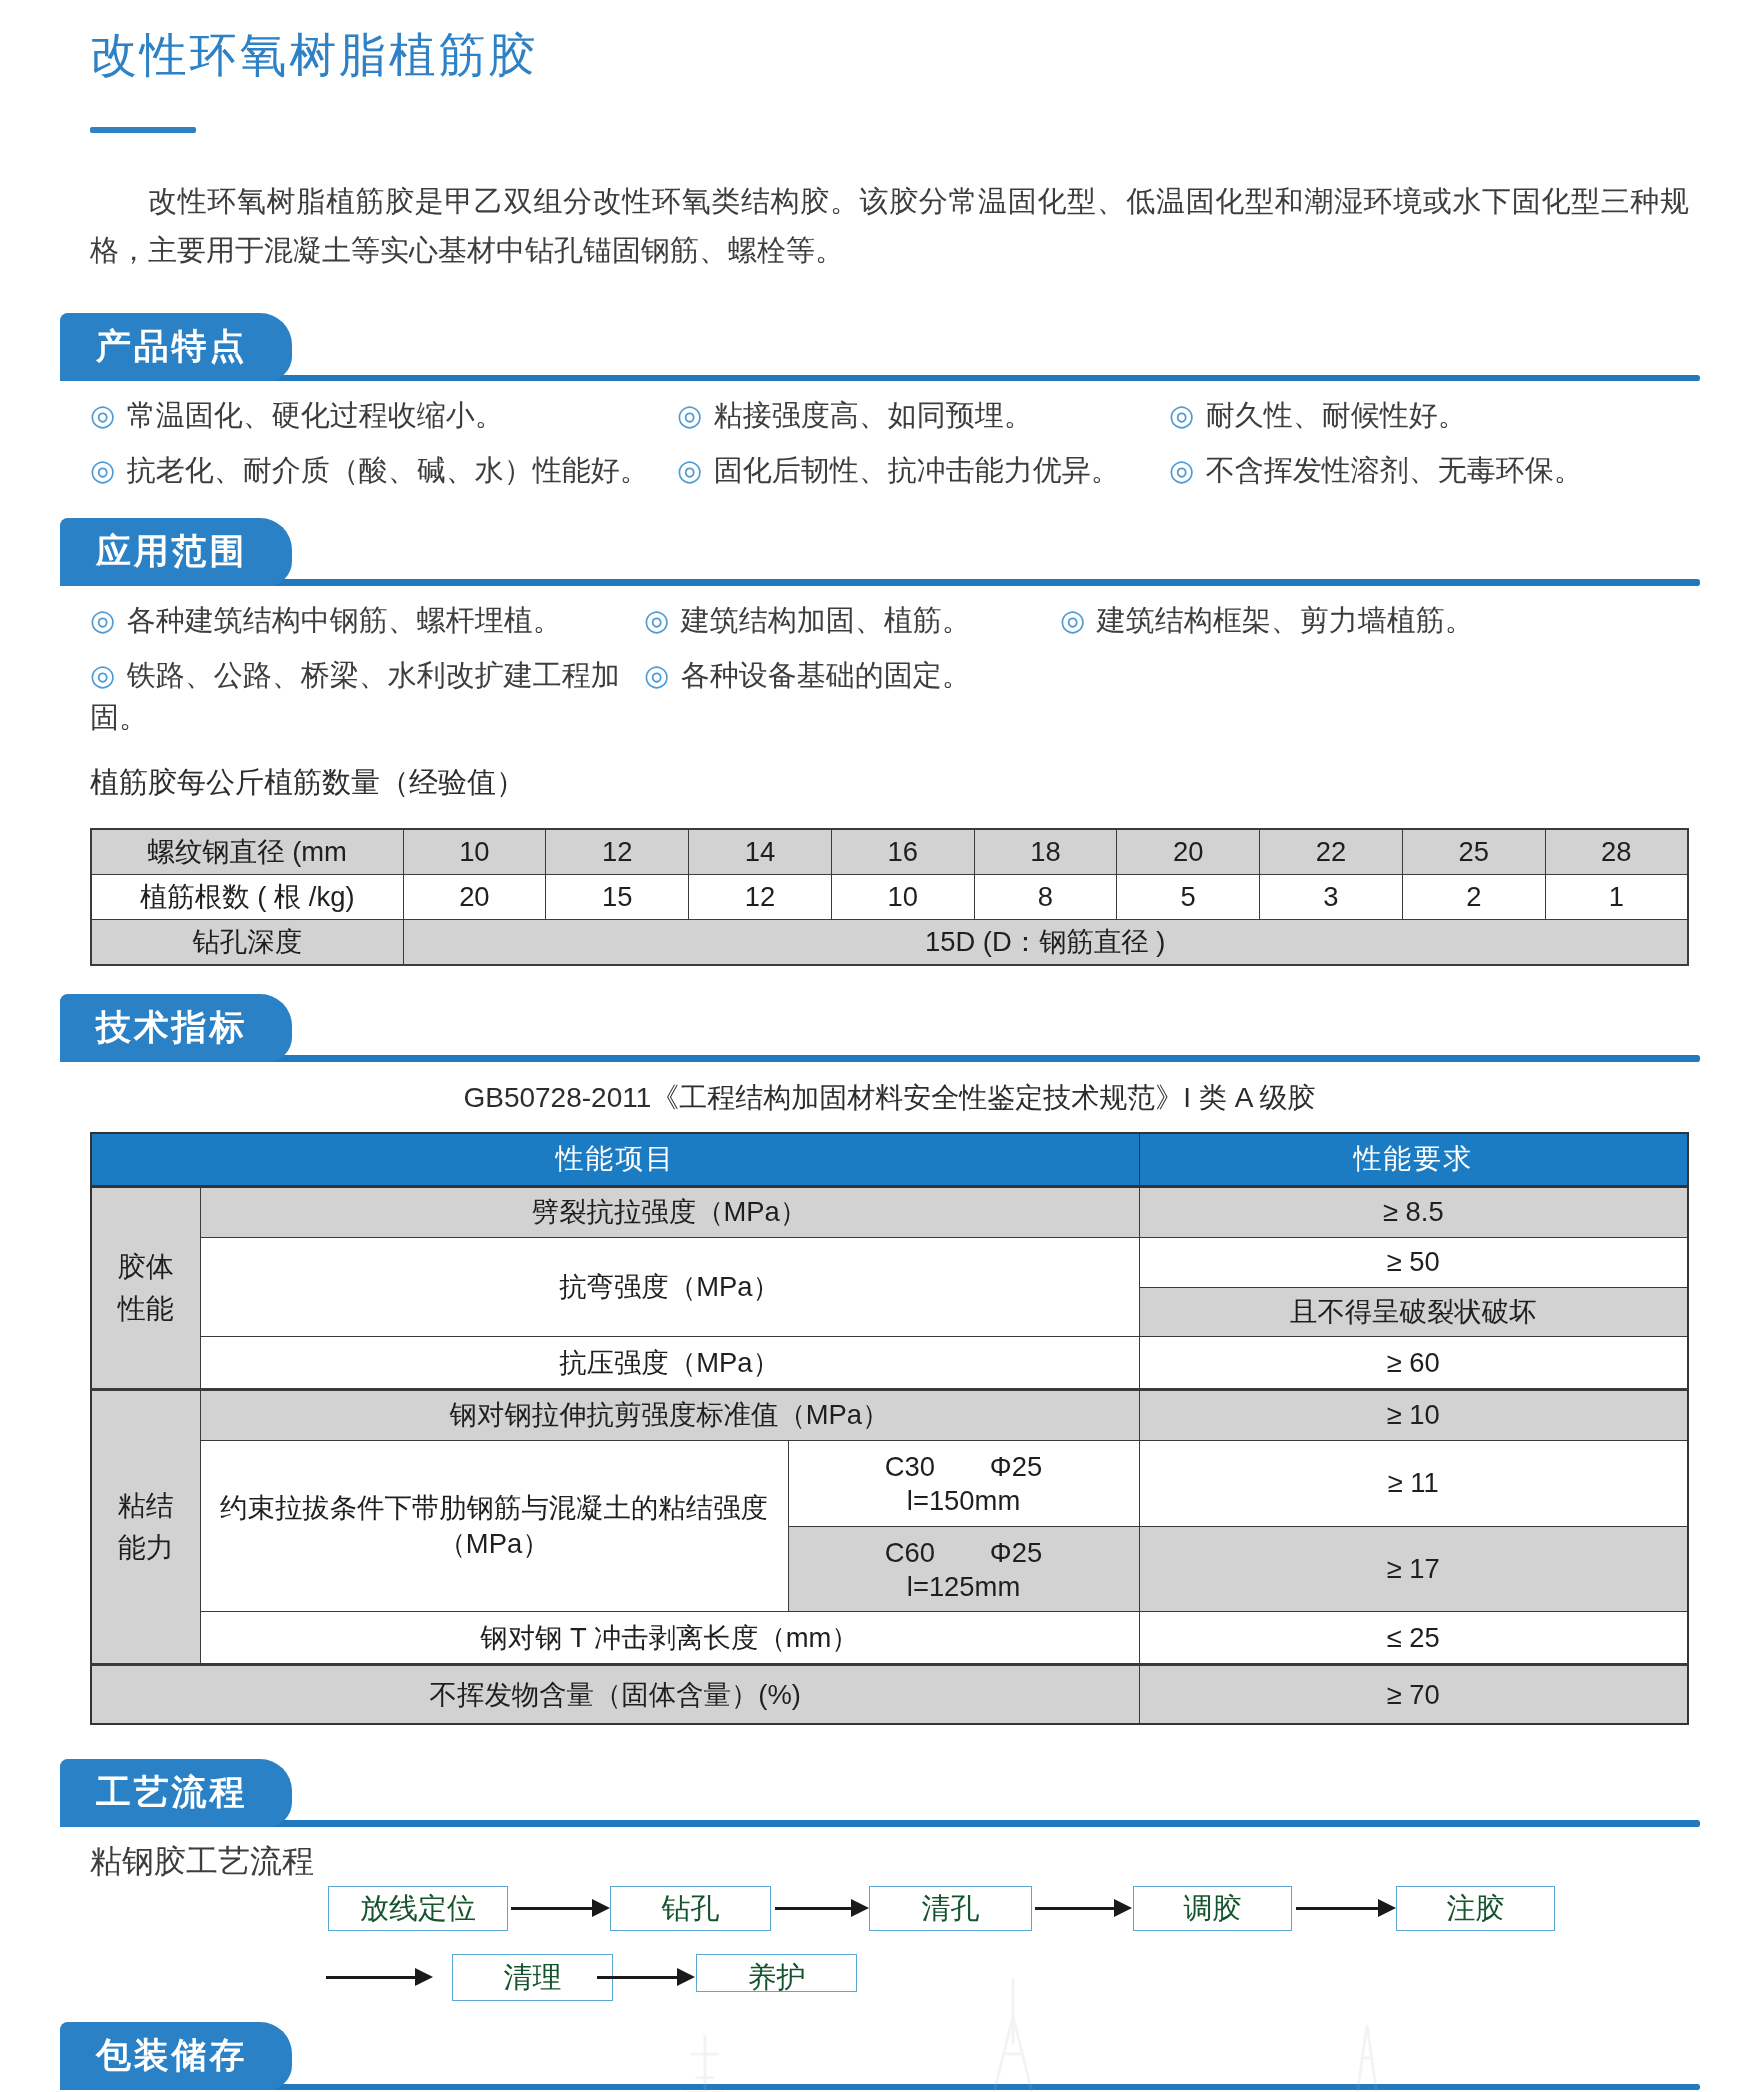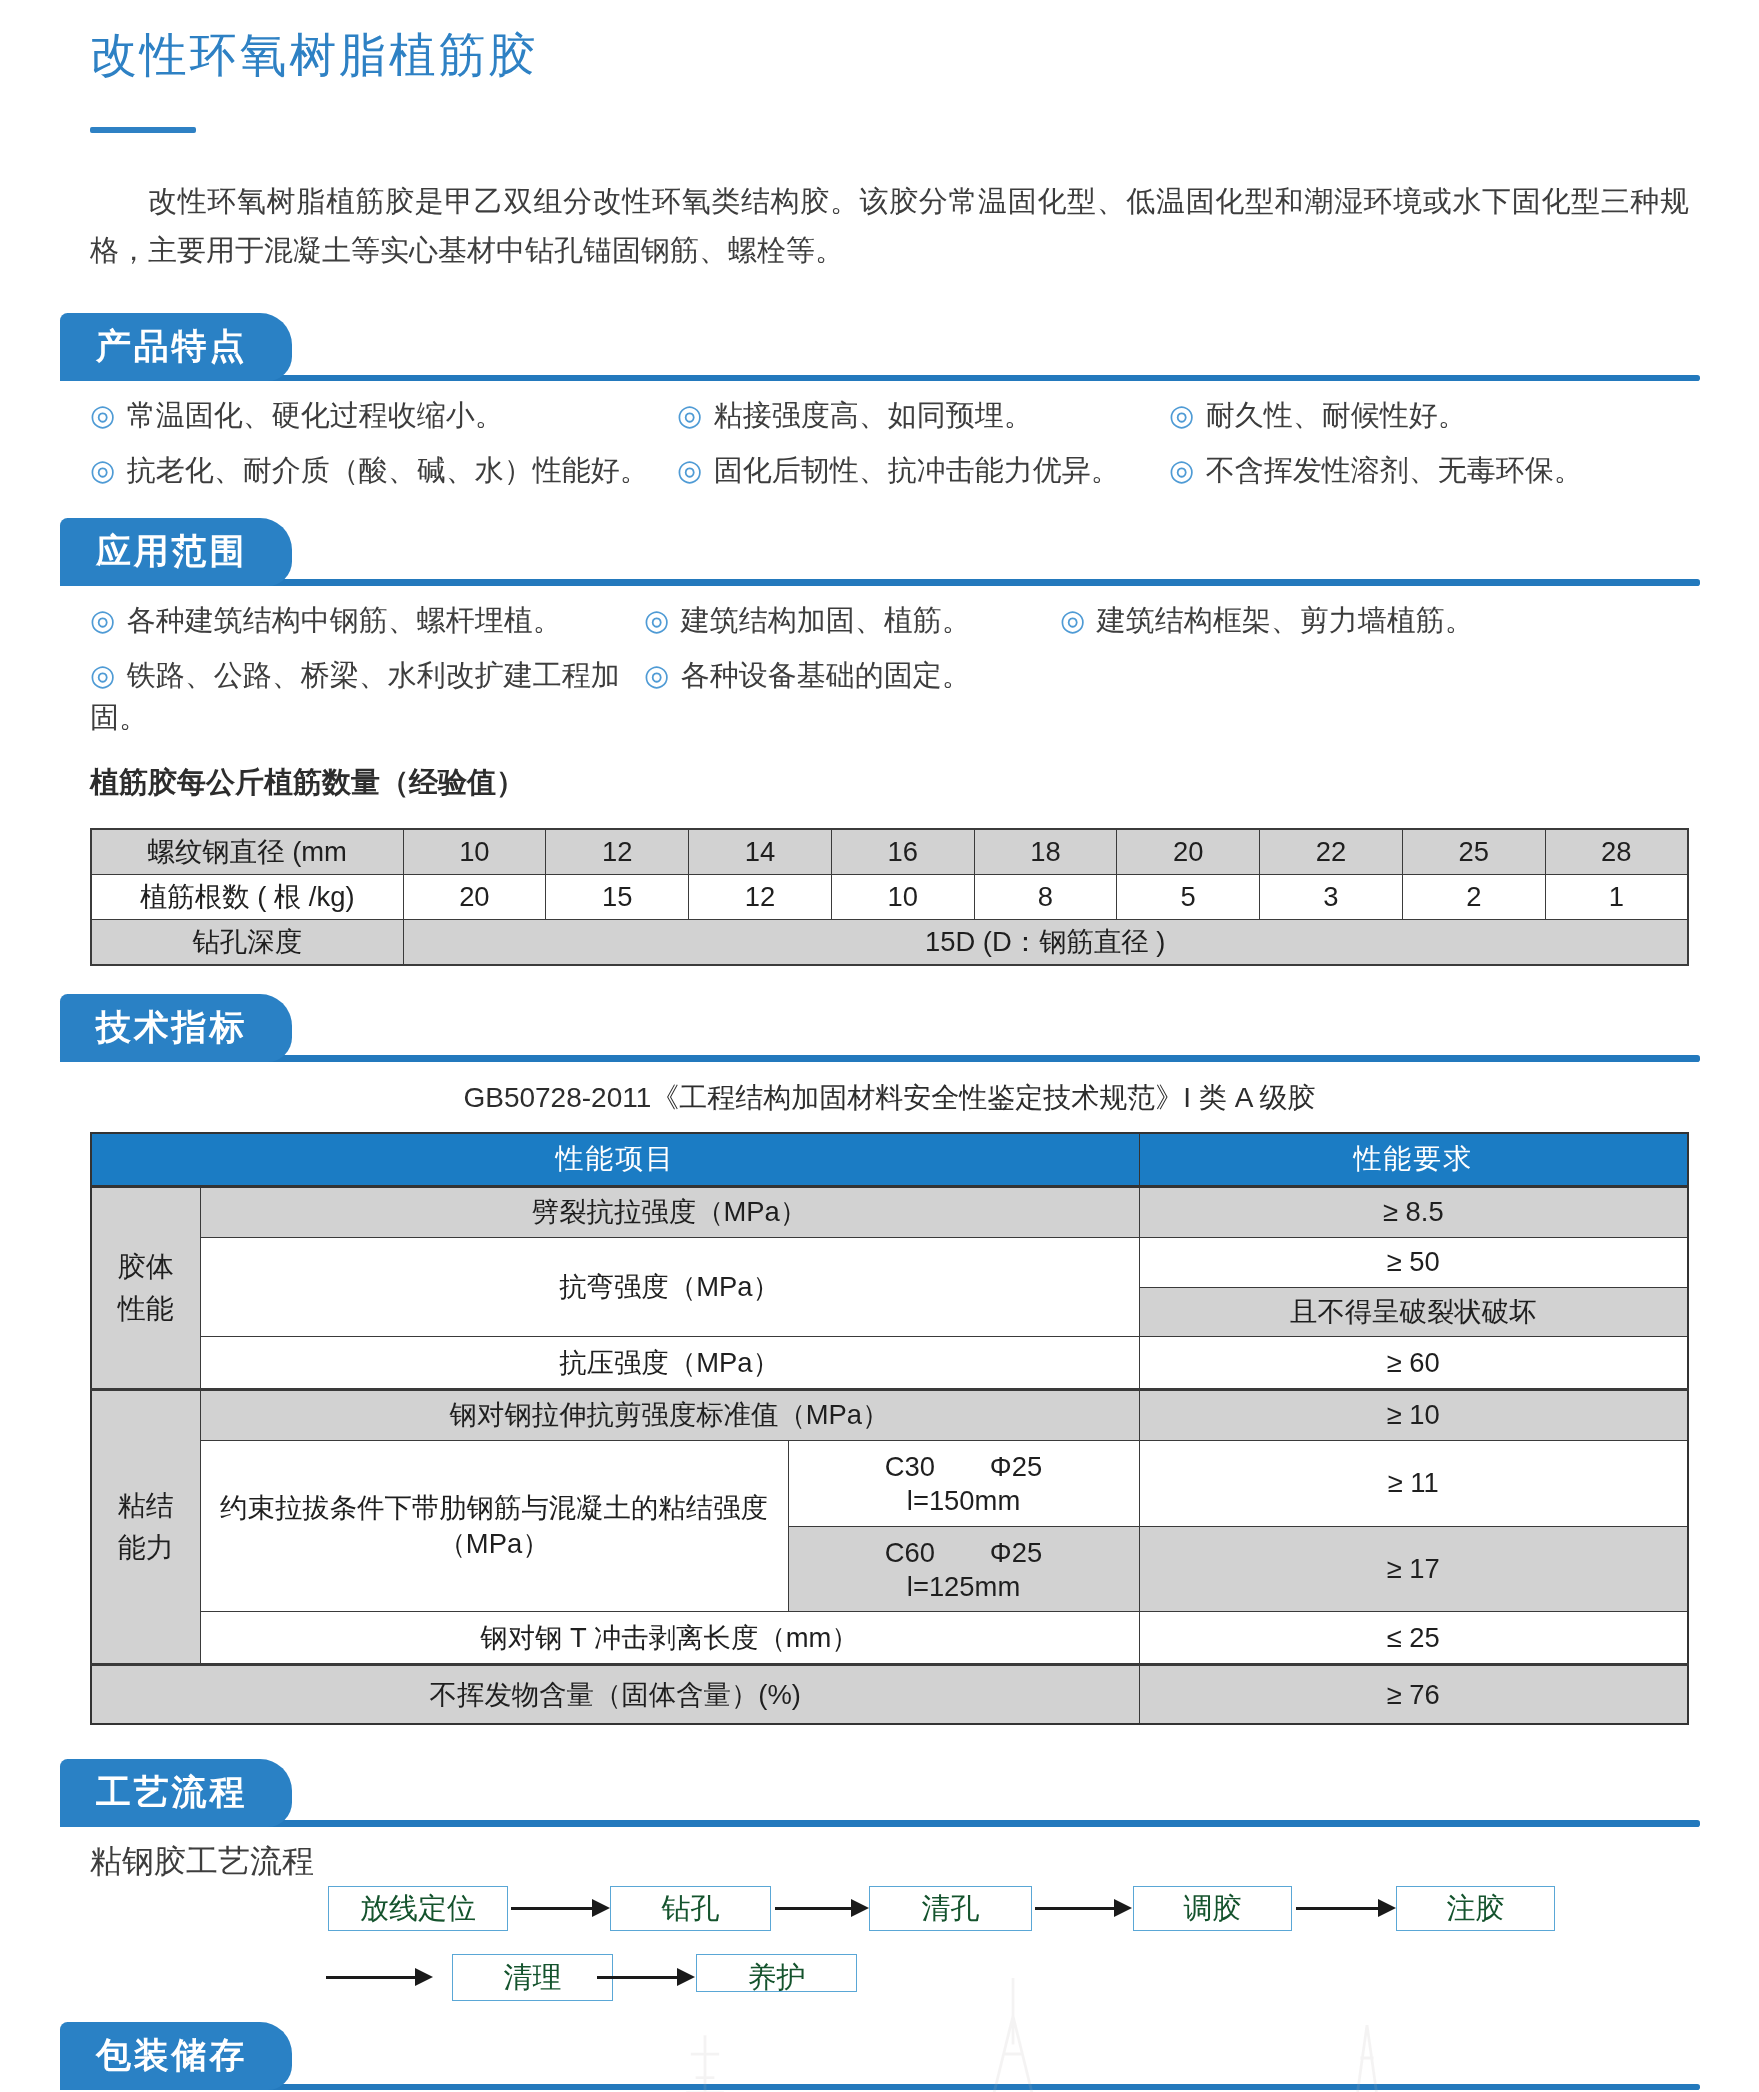--- a/index.html
+++ b/index.html
@@ -28,21 +28,21 @@
     line-height:66px; padding-left:36px; z-index:2; }
 
   
   .bullet { color:#4f9bd5; margin-right:11.4px; font-size:29px; }
   .grid3 { display:grid; margin-top:13.2px; row-gap:13.2px; font-size:29px;
     line-height:42px; color:#3d3d3d; }
   .features-grid { grid-template-columns:587px 492px auto; }
   .apps-grid { grid-template-columns:554px 416px auto; }
 
   
-  .tbl-caption { margin-top:24.6px; font-size:29px; font-weight:bold; color:#2d2d2d; }
+  .tbl-caption { margin-top:24.6px; font-size:29px; font-weight:normal; color:#2d2d2d; }
 
   
   table { border-collapse:collapse; }
   .rebar-table { width:100%; margin-top:25px; table-layout:fixed;
     border:2.8px solid #3b3b3b; font-size:27.4px; color:#1f1f1f; }
   .rebar-table td { border:1.9px solid #3b3b3b; height:44px; text-align:center;
     vertical-align:middle; padding:0; }
   .gray { background:#d2d2d2; }
 
   
@@ -216,21 +216,21 @@
             <span>l=125mm</span>
           </td>
           <td class="gray">≥ 17</td>
         </tr>
         <tr class="h50">
           <td colspan="2">钢对钢 T 冲击剥离长度（mm）</td>
           <td>≤ 25</td>
         </tr>
         <tr class="tsep h56">
           <td colspan="3" class="gray">不挥发物含量（固体含量）(%)</td>
-          <td class="gray">≥ 76</td>
+          <td class="gray">≥ 70</td>
         </tr>
       </tbody>
     </table>
 
     <div class="sec" style="margin-top:34px;">
       <div class="sec-line"></div>
       <div class="sec-tab">工艺流程</div>
     </div>
     <div class="process-label">粘钢胶工艺流程</div>
 

